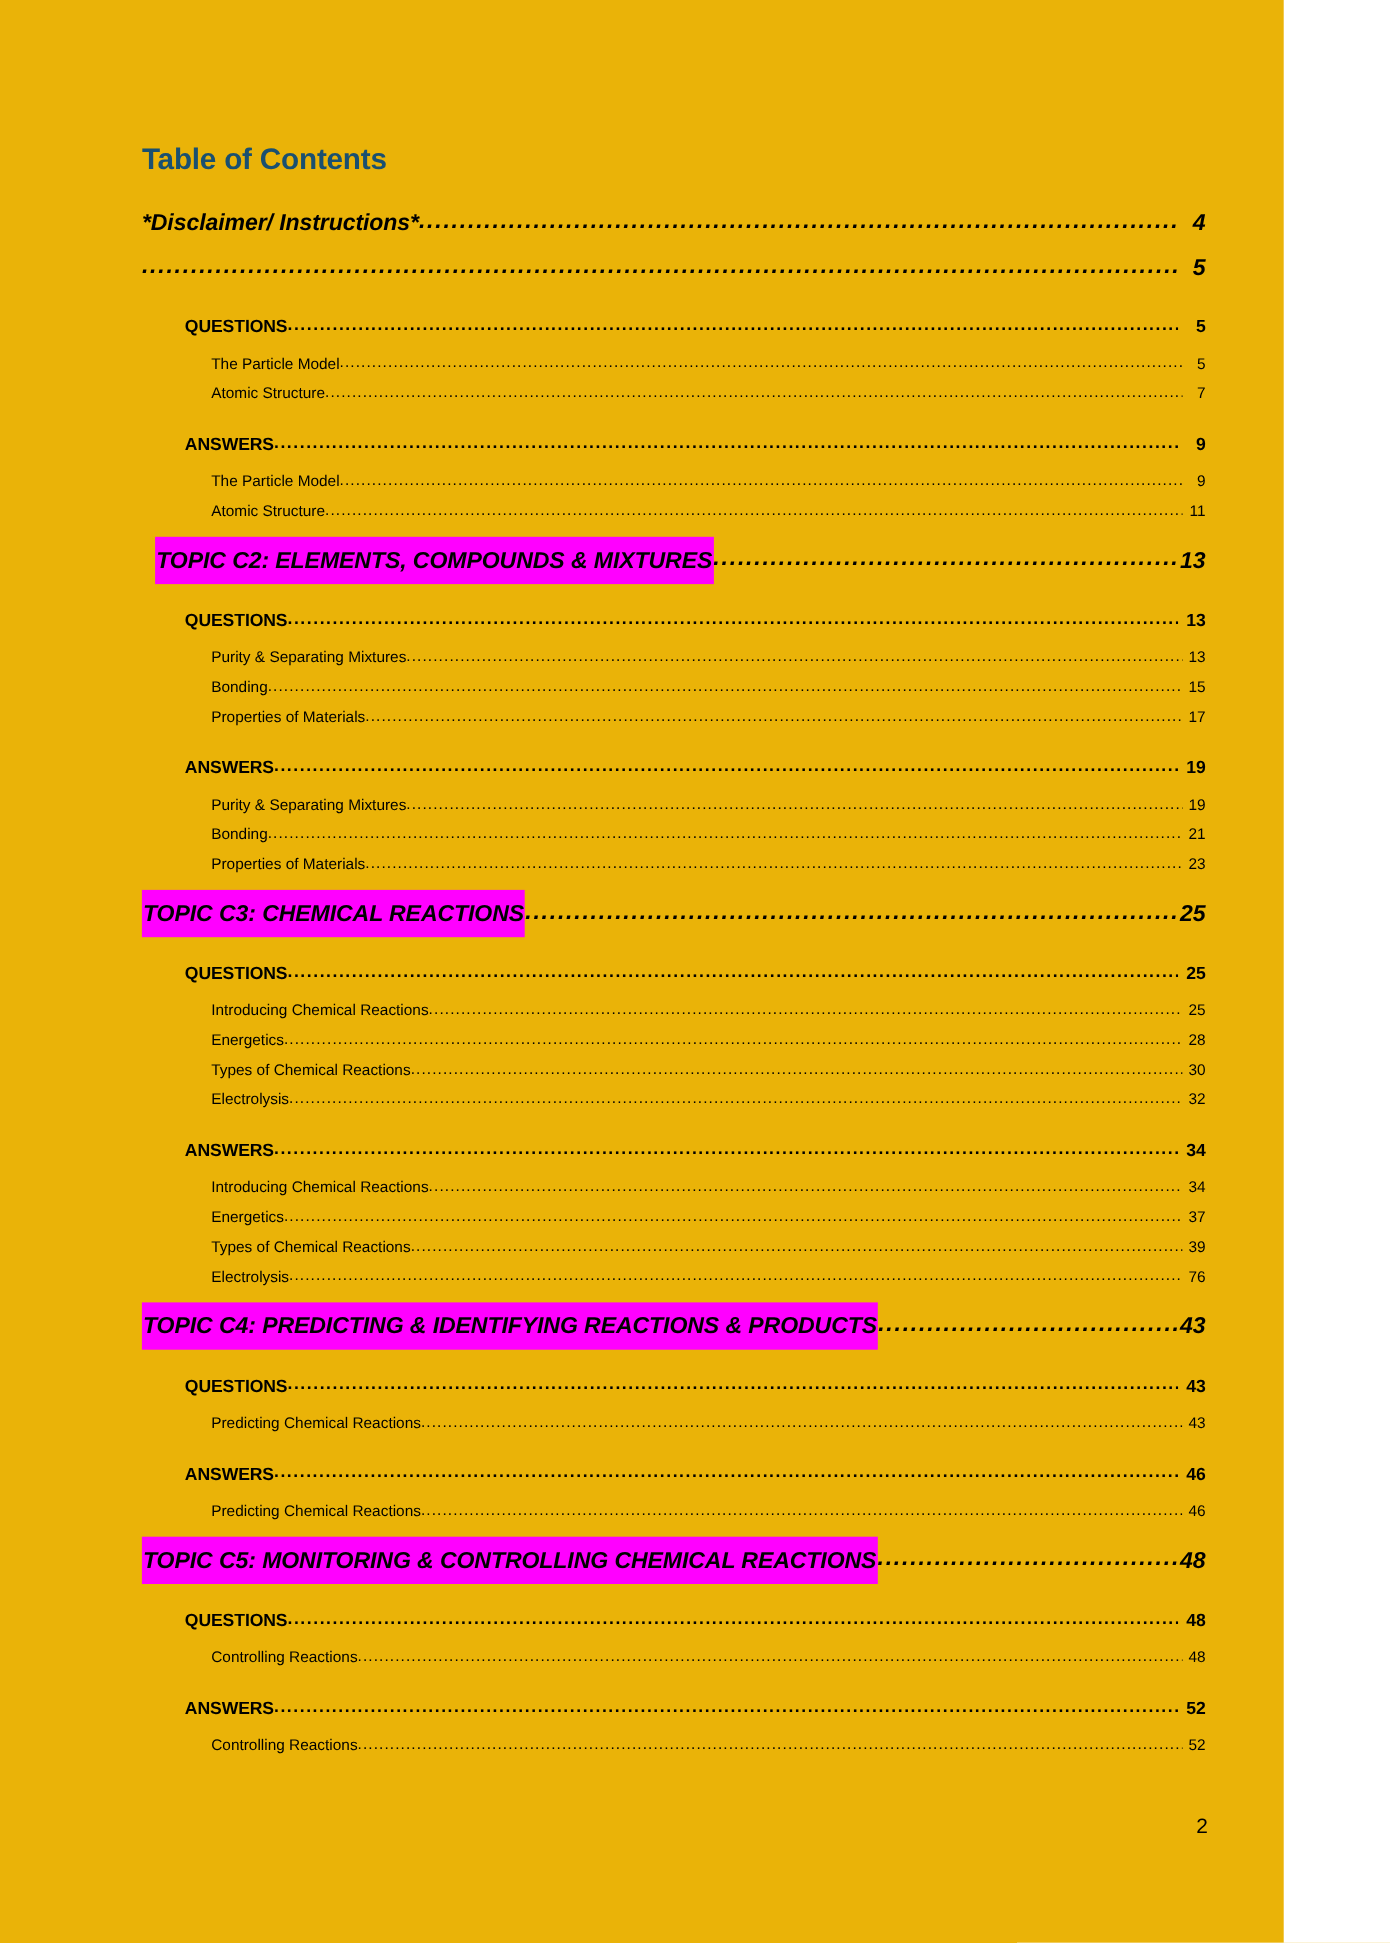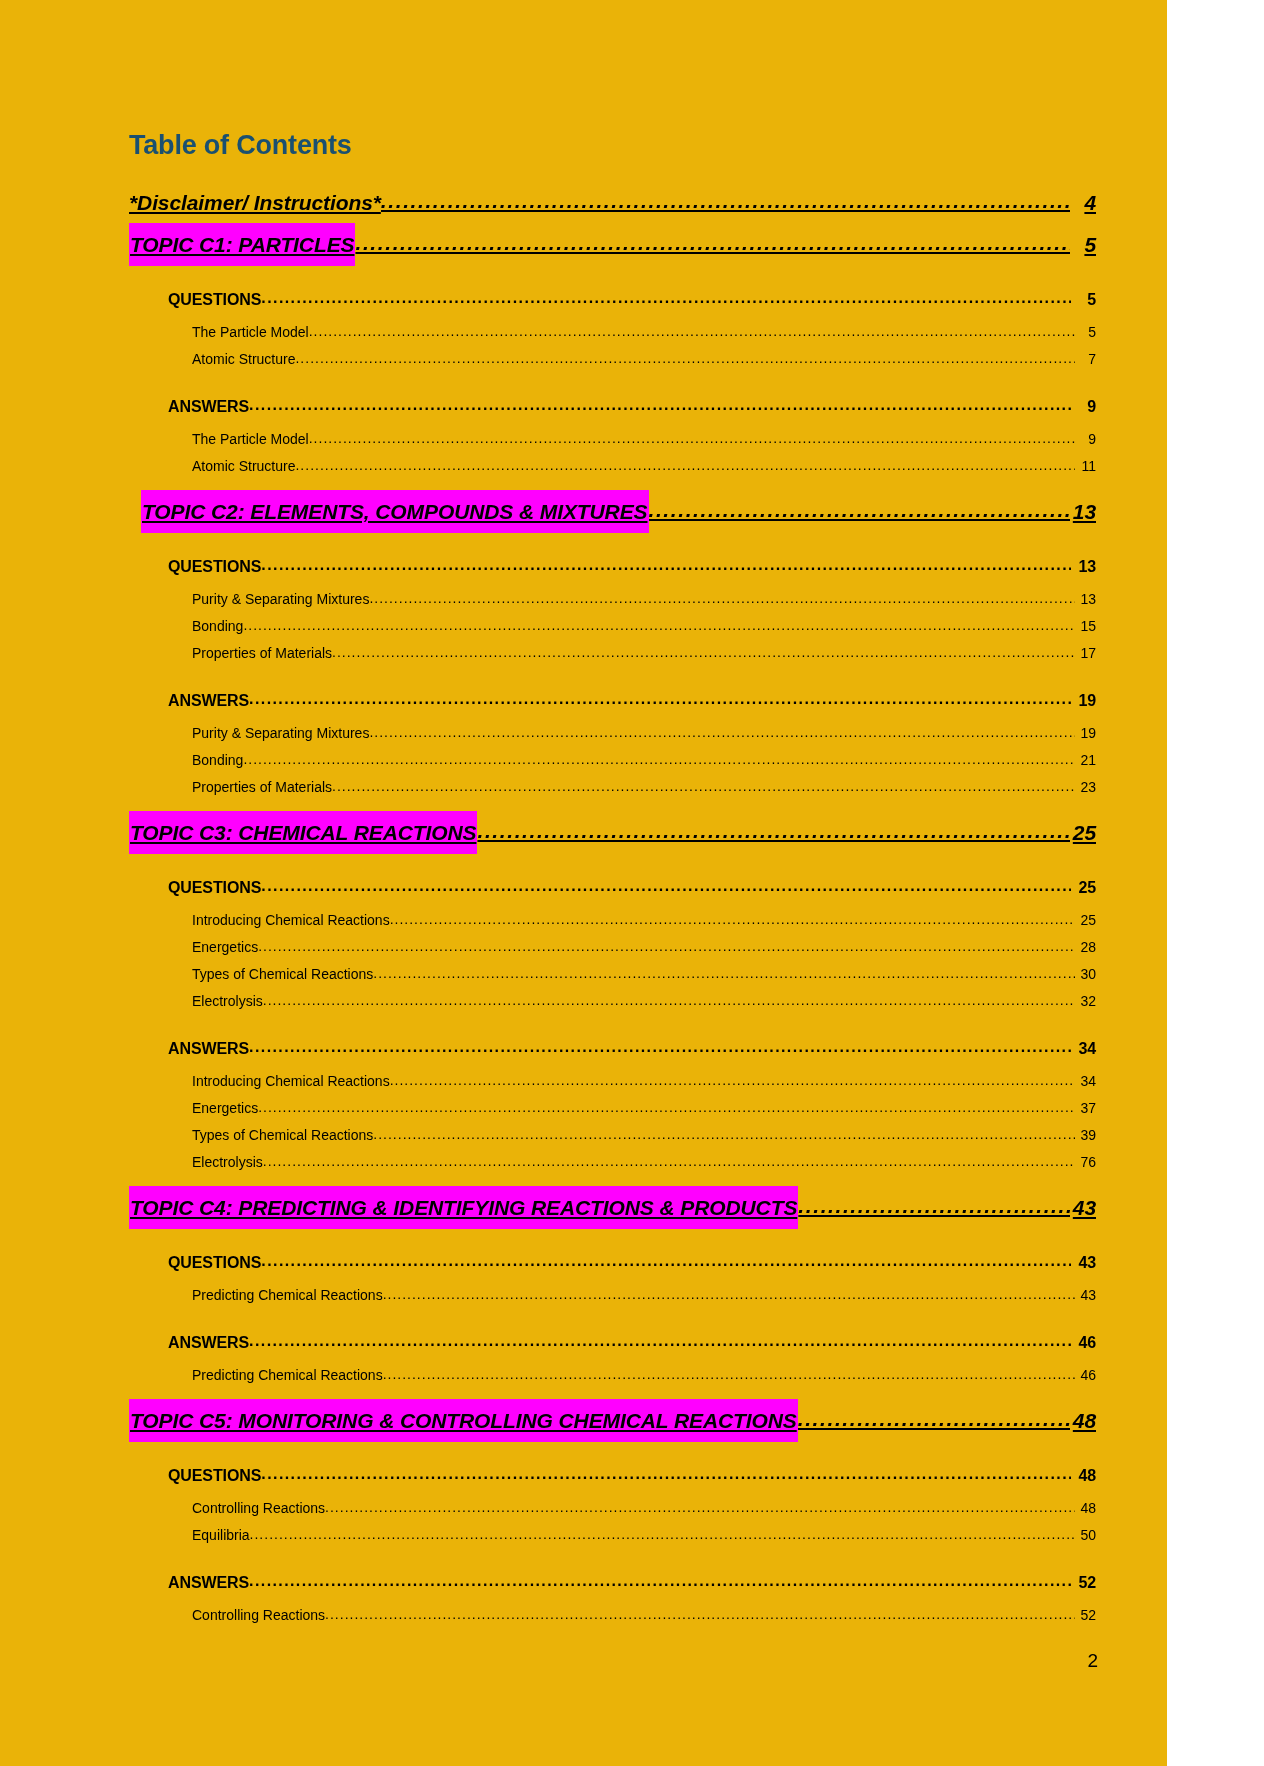--- a/index.html
+++ b/index.html
@@ -72,21 +72,20 @@
   }
 
   
   .lvl0 {
     font-size: 21px;
     font-weight: bold;
     font-style: italic;
     line-height: 41px;
     letter-spacing: -0.1px;
     margin-left: 0px;
-    text-decoration: underline;
   }
   .lvl0 .toc-page { min-width: 26px; }
   .lvl0 .toc-dots { top: -2px; }
   .lvl0 .toc-dots::after { letter-spacing: 1.6px; font-weight: bold; }
 
   .hl {
     background: #ff00ff;
     padding: 1px 1px 1px 1px;
   }
 
@@ -137,21 +136,20 @@
 
     <h1 class="toc-title" style="color: rgb(26, 80, 112);">Table of Contents</h1>
 
     <div id="toc-list">
         <div class="toc-row lvl0">
           <span class="toc-label">*Disclaimer/ Instructions*</span>
           <span class="toc-dots"></span>
           <span class="toc-page">4</span>
         </div>
         <div class="toc-row lvl0">
-          <span class="toc-label hl" style="background: rgb(255, 0, 255);">TOPIC C1: PARTICLES</span>
           <span class="toc-dots"></span>
           <span class="toc-page">5</span>
         </div>
         <div class="toc-row lvl1 gap-before">
           <span class="toc-label">QUESTIONS</span>
           <span class="toc-dots"></span>
           <span class="toc-page">5</span>
         </div>
         <div class="toc-row lvl2">
           <span class="toc-label">The Particle Model</span>
@@ -311,25 +309,20 @@
         <div class="toc-row lvl1 gap-before">
           <span class="toc-label">QUESTIONS</span>
           <span class="toc-dots"></span>
           <span class="toc-page">48</span>
         </div>
         <div class="toc-row lvl2">
           <span class="toc-label">Controlling Reactions</span>
           <span class="toc-dots"></span>
           <span class="toc-page">48</span>
         </div>
-        <div class="toc-row lvl2">
-          <span class="toc-label">Equilibria</span>
-          <span class="toc-dots"></span>
-          <span class="toc-page">50</span>
-        </div>
         <div class="toc-row lvl1 gap-before">
           <span class="toc-label">ANSWERS</span>
           <span class="toc-dots"></span>
           <span class="toc-page">52</span>
         </div>
         <div class="toc-row lvl2">
           <span class="toc-label">Controlling Reactions</span>
           <span class="toc-dots"></span>
           <span class="toc-page">52</span>
         </div>

